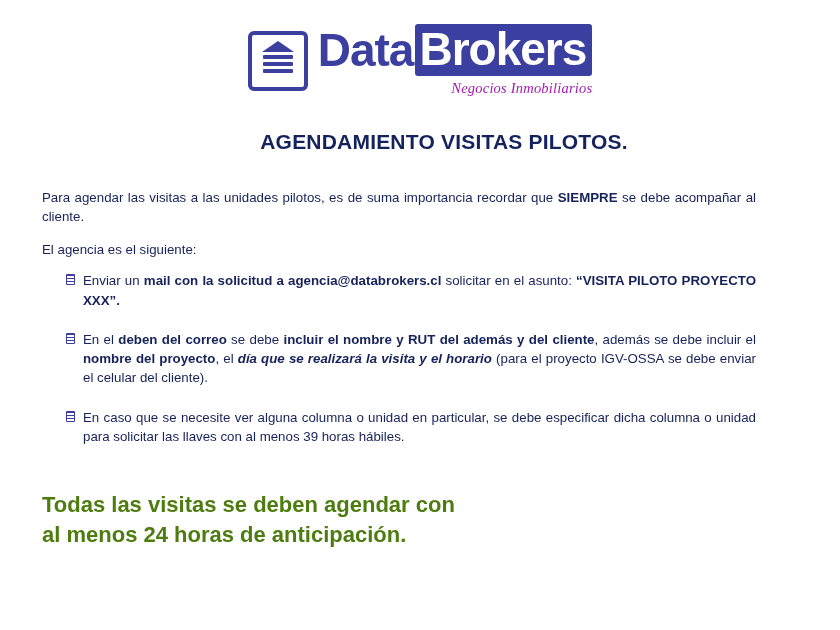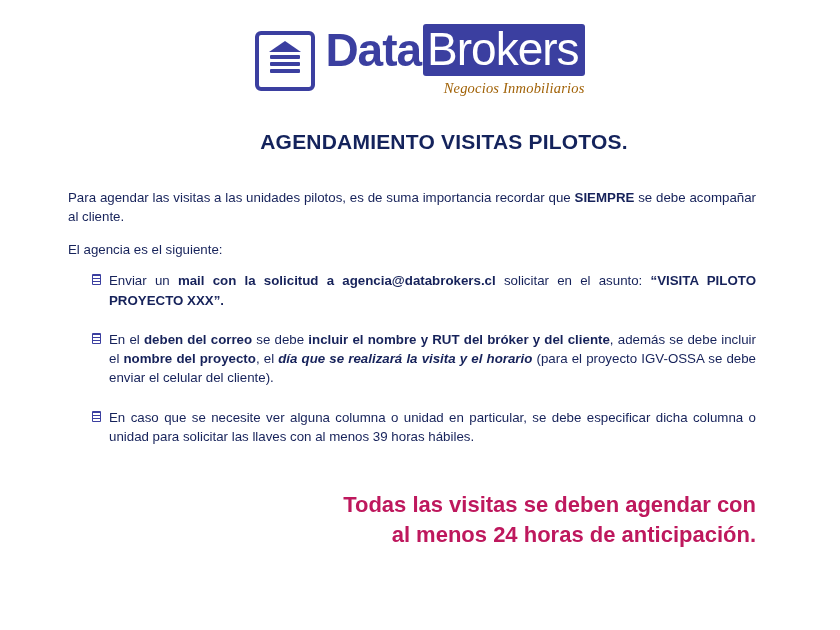--- a/index.html
+++ b/index.html
@@ -72,53 +72,53 @@
     align-items: center;
   }
   .logo-data {
     font-size: 46px;
     font-weight: bold;
     color: #3b3fa0;
     letter-spacing: -1px;
   }
   .logo-brokers {
     font-size: 46px;
-    font-weight: normal;
+    font-weight: bold;
     color: #ffffff;
     background: #3b3fa0;
     letter-spacing: -1px;
     padding: 2px 6px 4px 4px;
     border-radius: 3px;
     margin-left: 2px;
     text-align: right;
   }
   .logo-sub {
     text-align: right;
     font-size: 14.5px;
-    color: #a16207;
+    color: #a21caf;
     margin-top: 5px;
     letter-spacing: 0.2px;
     font-style: italic;
     font-family: "Liberation Serif", serif;
   }
 
   
   .doc-title {
     text-align: center;
     font-size: 21px;
     font-weight: bold;
     color: #14235c;
     margin-top: 34px;
     letter-spacing: 0.2px;
     padding-left: 48px;
   }
 
   
   .body-wrap {
-    margin: 0 84px 0 68px;
+    margin: 0 84px 0 42px;
     padding-top: 34px;
     font-size: 13.3px;
     color: #16225a;
   }
   p.para {
     margin: 0 0 14px 0;
     text-align: justify;
     line-height: 1.45;
   }
   p.para.tight {
@@ -157,24 +157,24 @@
     left: 1px;
     top: 2px;
     width: 7px;
     height: 2px;
     background: #ffffff;
     box-shadow: 0 3px 0 #ffffff, 0 6px 0 #ffffff;
   }
 
   
   .footer-note {
-    text-align: right;
+    text-align: left;
     font-size: 22px;
     font-weight: bold;
-    color: #be185d;
+    color: #4d7c0f;
     line-height: 1.35;
     margin-top: 44px;
   }
 </style>
 </head>
 <body>
 
 <div class="page">
 
   <div class="logo-block">
@@ -205,21 +205,21 @@
 
     <ul class="bullets">
 
       <li>
         <span class="bullet-icon"></span>
         <span>Enviar un </span><b>mail con la solicitud a agencia@databrokers.cl</b><span> solicitar en el asunto: </span><b>“VISITA PILOTO PROYECTO XXX”.</b>
       </li>
 
       <li>
         <span class="bullet-icon"></span>
-        <span>En el </span><b>deben del correo</b><span> se debe </span><b>incluir el nombre y RUT del bróker y del cliente</b><span>, además se debe incluir el </span><b>nombre del proyecto</b><span>, el </span><b class="ital">día que se realizará la visita y el horario</b><span> (para el proyecto IGV-OSSA se debe enviar el celular del cliente).</span>
+        <span>En el </span><b>deben del correo</b><span> se debe </span><b>incluir el nombre y RUT del además y del cliente</b><span>, además se debe incluir el </span><b>nombre del proyecto</b><span>, el </span><b class="ital">día que se realizará la visita y el horario</b><span> (para el proyecto IGV-OSSA se debe enviar el celular del cliente).</span>
       </li>
 
       <li>
         <span class="bullet-icon"></span>
         <span>En caso que se necesite ver alguna columna o unidad en particular, se debe especificar dicha columna o unidad para solicitar las llaves con al menos 39 horas hábiles.</span>
       </li>
 
     </ul>
 
     <div class="footer-note">

